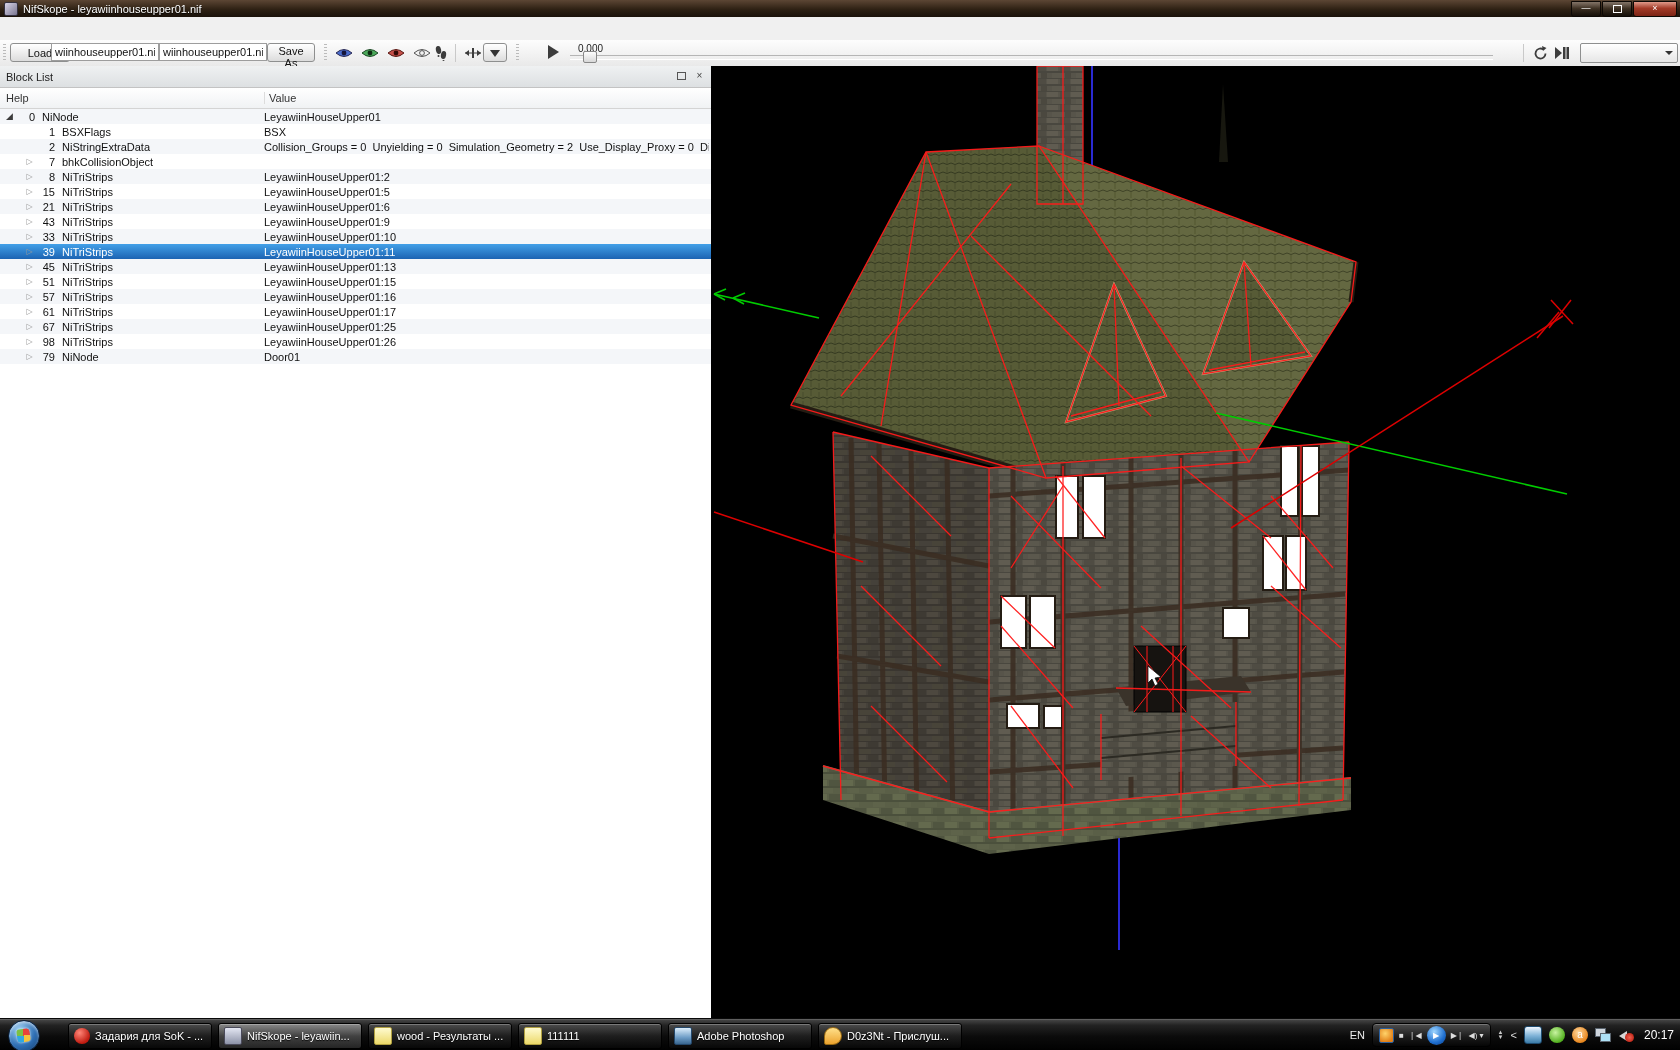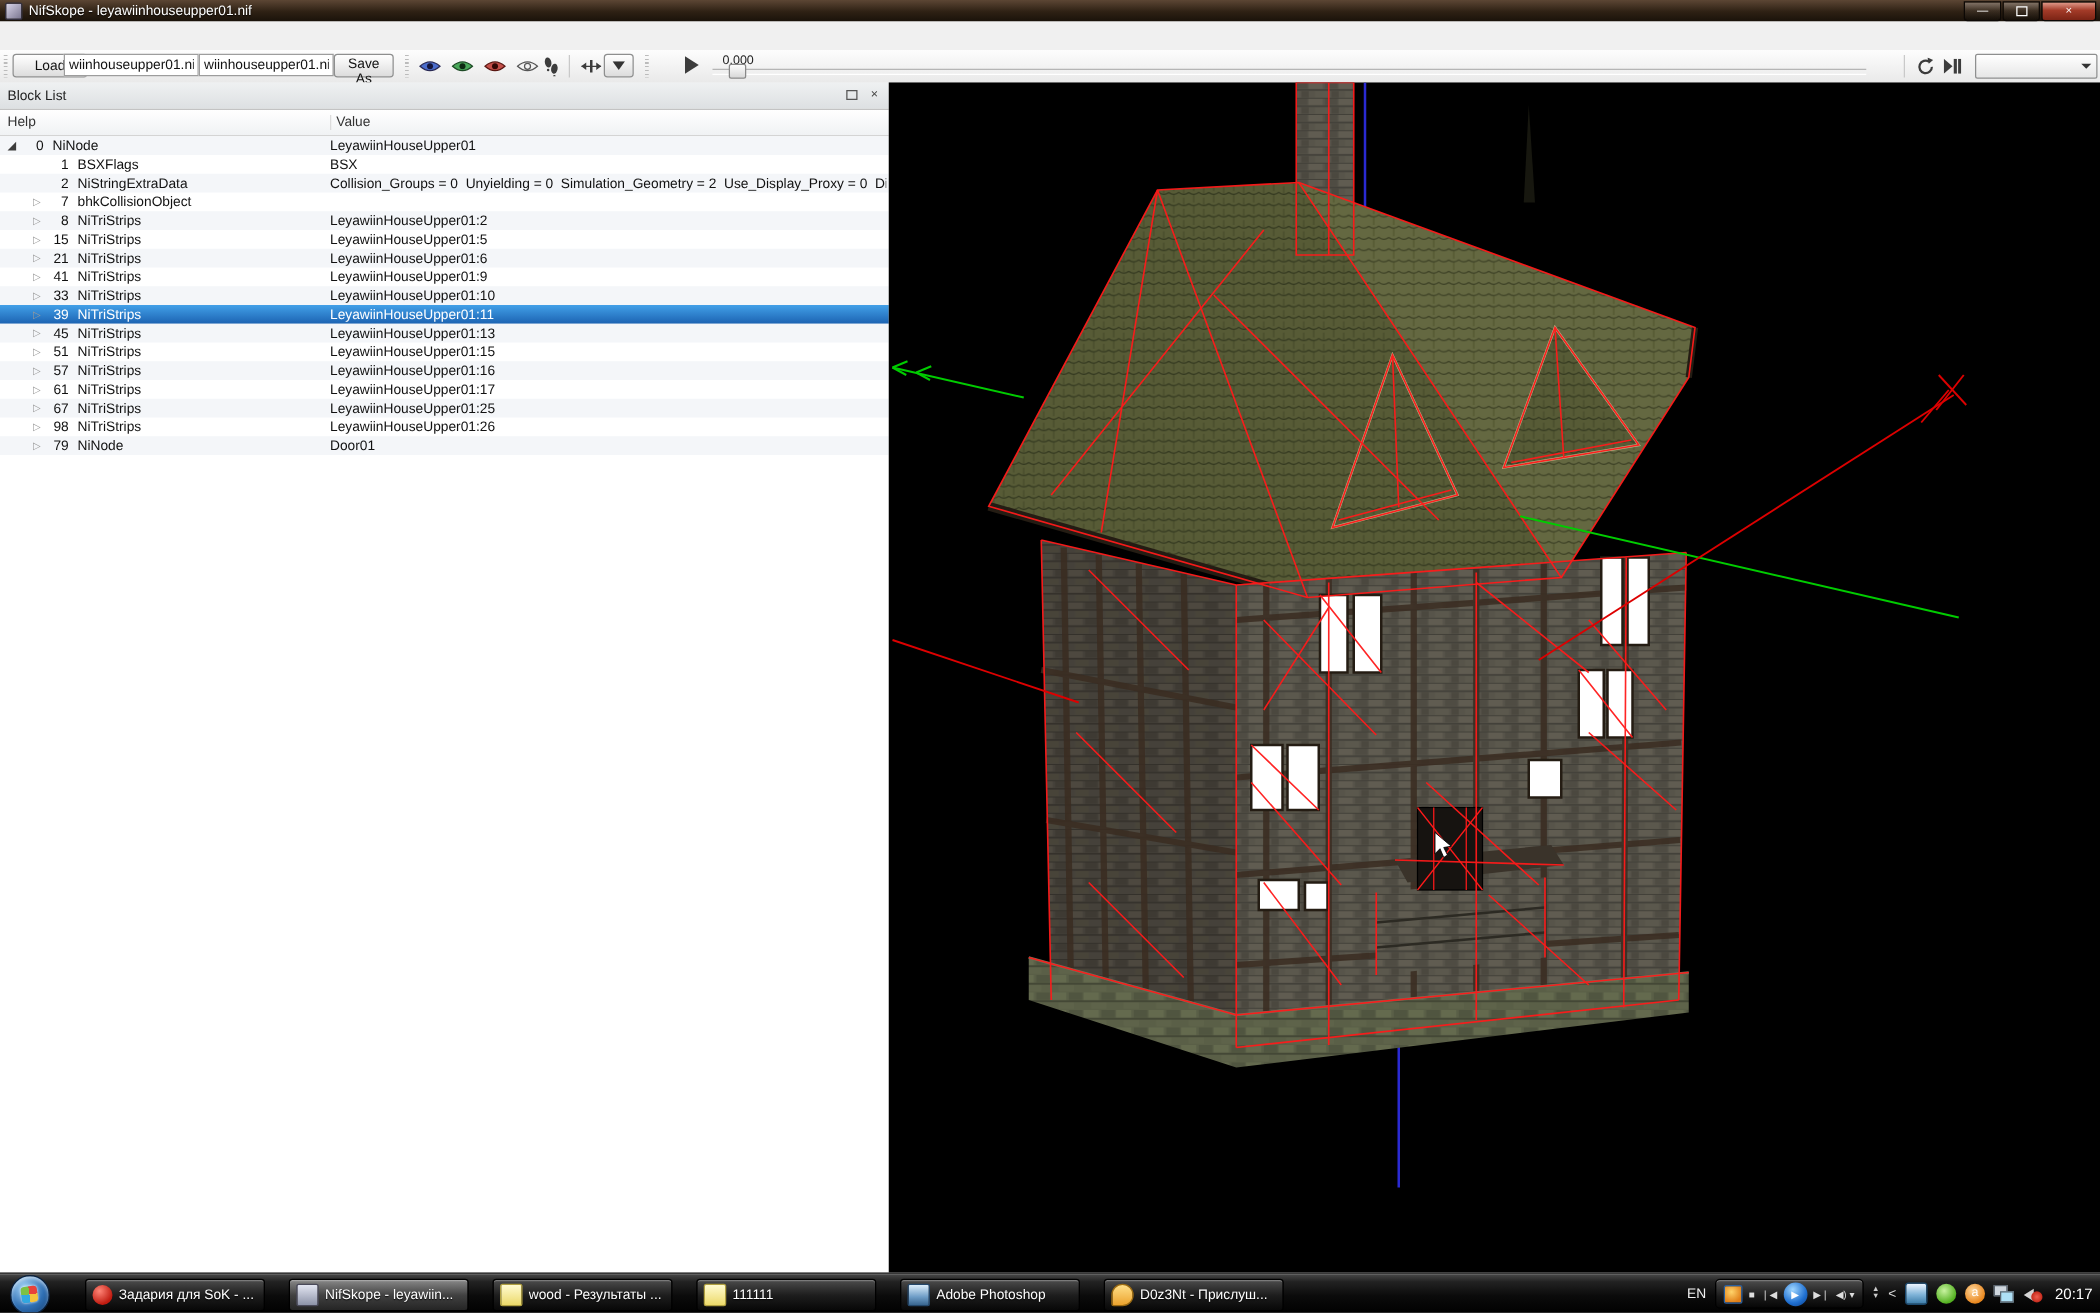--- a/index.html
+++ b/index.html
@@ -83,21 +83,21 @@
   
   #taskbar{position:absolute;left:0;top:1018px;width:1680px;height:32px;
     background:linear-gradient(#4a4a4a,#222 20%,#0b0b0b 55%,#000);
     border-top:1px solid #090909;box-shadow:inset 0 1px 0 #5f5f5f;}
   #start-orb{position:absolute;left:8px;top:1px;width:30px;height:30px;border-radius:50%;
     background:radial-gradient(circle at 35% 30%,#9fd1f5,#2f6fb4 55%,#123a6b);
     border:1px solid #0a1f3a;box-shadow:inset 0 2px 3px rgba(255,255,255,.6);}
   #start-flag{position:absolute;left:8px;top:8px;width:13px;height:13px;border-radius:3px;
     background:conic-gradient(#e8423a 0 25%,#f5c33b 0 50%,#31a8e0 0 75%,#7cc143 0 100%);
     transform:rotate(-8deg);box-shadow:0 0 2px #fff;}
-  #task-items{position:absolute;left:68px;top:4px;display:flex;gap:19px;}
+  #task-items{position:absolute;left:68px;top:4px;display:flex;gap:6px;}
   .task-item{width:142px;height:24px;border:1px solid #000;border-radius:3px;
     background:linear-gradient(rgba(110,110,110,.55),rgba(40,40,40,.65) 50%,rgba(10,10,10,.7));
     box-shadow:inset 0 1px 0 rgba(255,255,255,.25);
     display:flex;align-items:center;color:#fff;font-size:11px;}
   .task-item.active{background:linear-gradient(rgba(190,190,190,.65),rgba(110,110,110,.55) 50%,rgba(60,60,60,.6));}
   .task-icon{width:16px;height:16px;margin:0 5px 0 5px;flex:none;border-radius:2px;}
   .task-label{overflow:hidden;text-overflow:ellipsis;white-space:nowrap;padding-right:4px;
     text-shadow:0 1px 1px #000;}
   .opera-icon{background:radial-gradient(circle at 35% 30%,#ff8577,#c01b10 70%);border-radius:50%;}
   .nifskope-icon{background:linear-gradient(#e3e6f2,#8d93a8);border:1px solid #4a4a5a;}
@@ -284,21 +284,21 @@
 
   <div class="trow alt">
     <span class="expander">▷</span>
     <span class="rid">21</span>
     <span class="rname">NiTriStrips</span>
     <span class="rvalue">LeyawiinHouseUpper01:6</span>
   </div>
 
   <div class="trow">
     <span class="expander">▷</span>
-    <span class="rid">41</span>
+    <span class="rid">43</span>
     <span class="rname">NiTriStrips</span>
     <span class="rvalue">LeyawiinHouseUpper01:9</span>
   </div>
 
   <div class="trow alt">
     <span class="expander">▷</span>
     <span class="rid">33</span>
     <span class="rname">NiTriStrips</span>
     <span class="rvalue">LeyawiinHouseUpper01:10</span>
   </div>

